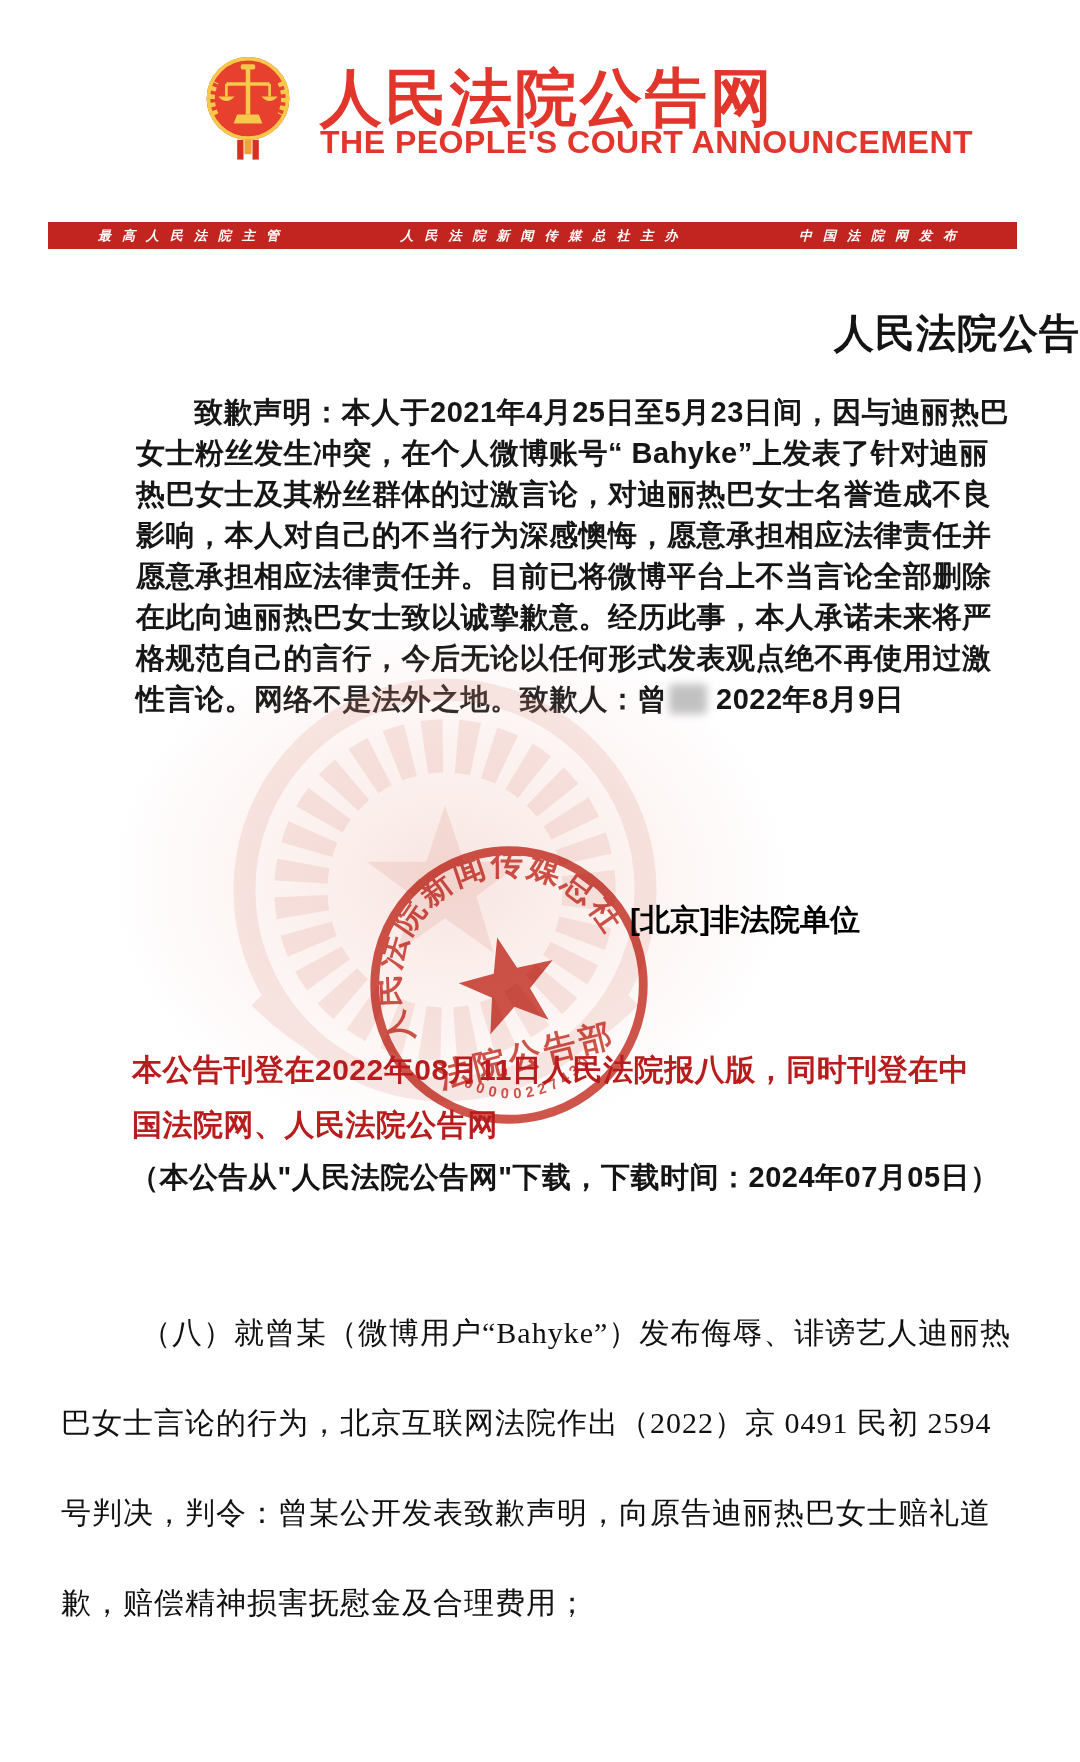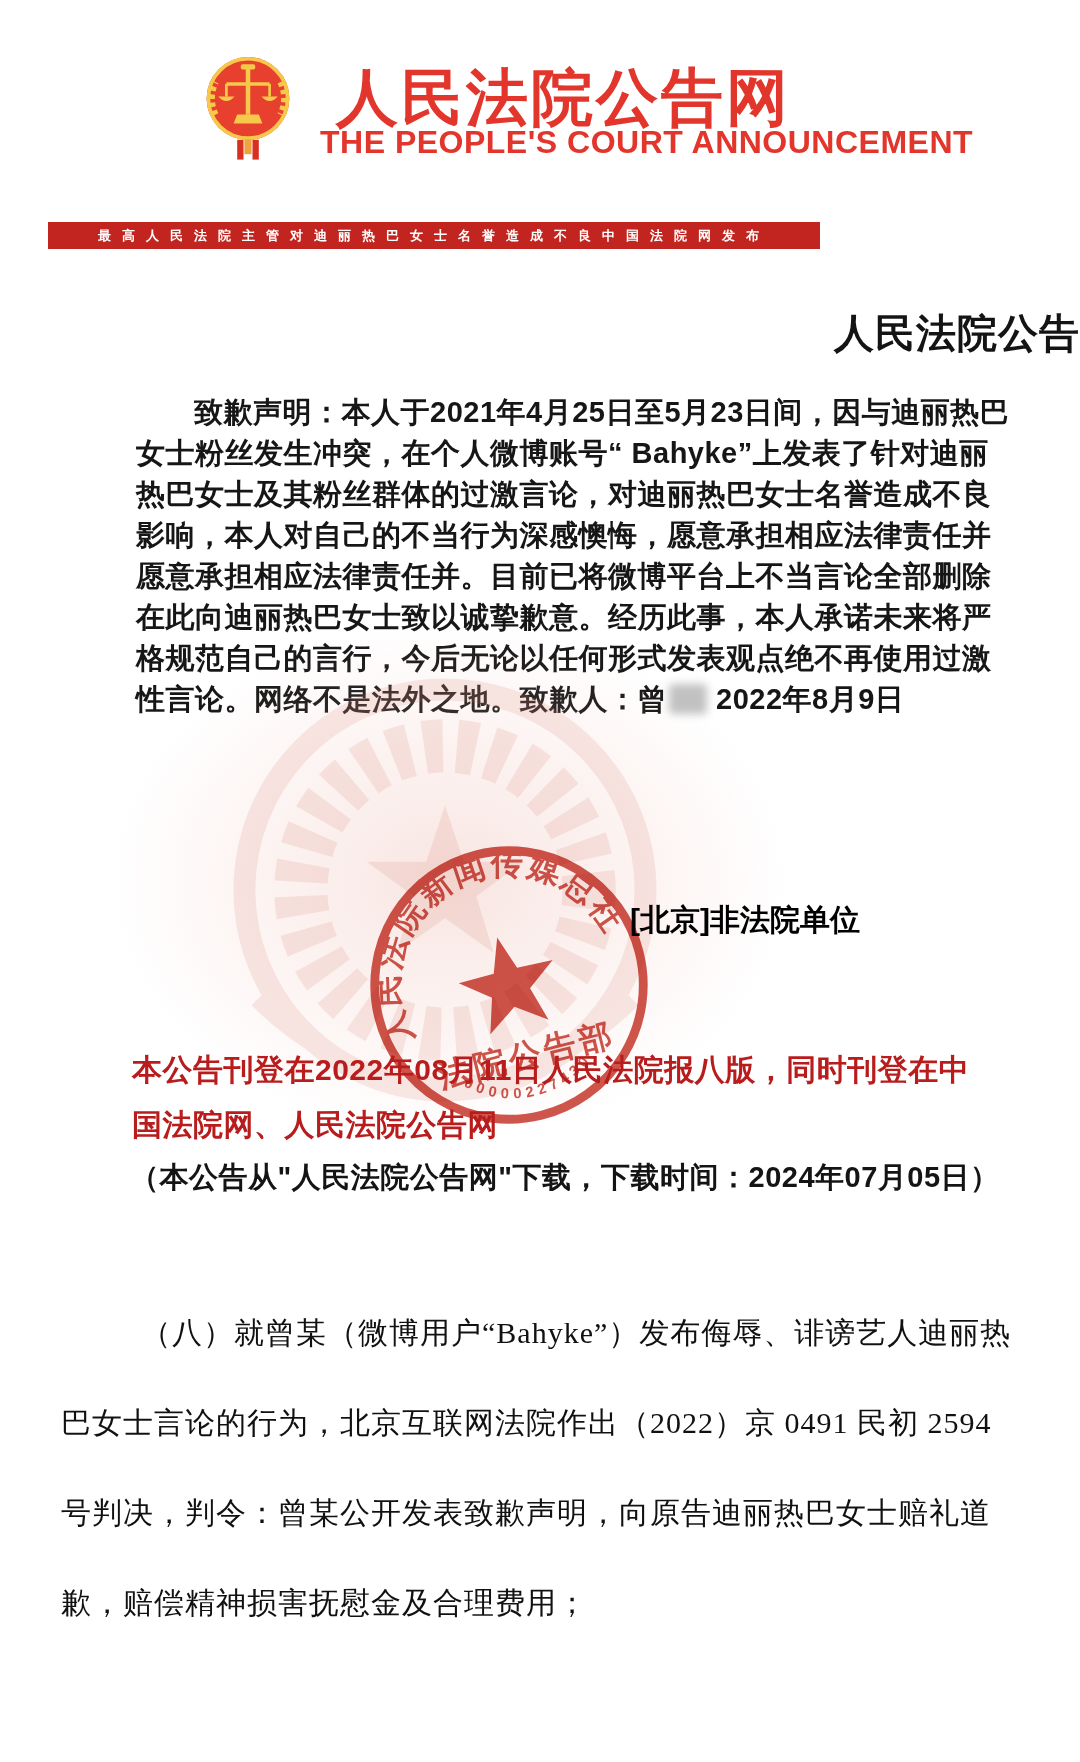--- a/index.html
+++ b/index.html
@@ -1,26 +1,26 @@
 <!DOCTYPE html>
 <html><head>
 <meta charset="utf-8">
 <style>
   html,body{margin:0;padding:0;background:#fff;}
   .page{position:relative;width:1080px;height:1762px;background:#ffffff;overflow:hidden;
         font-family:"Liberation Sans",sans-serif;color:#1a1a1a;}
   
   .emblem{position:absolute;left:203px;top:50px;width:90px;height:122px;}
-  .site-title{position:absolute;left:336px;top:56px;font-size:62px;font-weight:bold;
+  .site-title{position:absolute;left:320px;top:56px;font-size:62px;font-weight:bold;
               color:#e2352b;letter-spacing:3px;white-space:nowrap;}
   .site-subtitle{position:absolute;left:320px;top:124px;font-size:32px;font-weight:bold;
                  color:#e2352b;letter-spacing:.5px;white-space:nowrap;}
   
-  .banner{position:absolute;left:48px;top:222px;width:772px;height:27px;background:#c2251f;
-          display:flex;align-items:center;justify-content:space-between;padding:0 50px;box-sizing:border-box;}
+  .banner{position:absolute;left:48px;top:222px;width:969px;height:27px;background:#c2251f;
+          display:flex;align-items:center;justify-content:space-between;padding:0 50px;box-sizing:border-box;font-style:italic;}
   .banner span{color:#fff;font-size:13px;font-weight:bold;letter-spacing:11px;white-space:nowrap;}
   
   .ann-title{position:absolute;left:0;top:306px;width:1080px;text-align:right;
              font-size:40px;font-weight:bold;color:#141414;letter-spacing:1px;}
   
   .apology{position:absolute;left:88px;top:392px;width:860px;font-size:29px;font-weight:600;
            color:#161616;letter-spacing:.5px;}
   .apology .line{height:41px;line-height:41px;white-space:nowrap;margin-left:48px;}
   .apology .indent{text-indent:58px;}
   .redact{display:inline-block;width:38px;height:30px;background:#8f8f8f;opacity:.55;
@@ -66,21 +66,21 @@
     <rect x="38" y="98" width="7" height="22" fill="#d92f20"></rect>
     <rect x="55" y="98" width="7" height="22" fill="#d92f20"></rect>
     <rect x="46" y="98" width="8" height="16" fill="#f0a23c"></rect>
   </svg>
 
   <div class="site-title">人民法院公告网</div>
   <div class="site-subtitle">THE PEOPLE'S COURT ANNOUNCEMENT</div>
 
   <div class="banner">
     <span>最高人民法院主管</span>
-    <span>对迪丽热巴女士名誉造成不良</span>
+    <span>人民法院新闻传媒总社主办</span>
     <span>中国法院网发布</span>
   </div>
 
   <div class="ann-title">人民法院公告</div>
 
   <div class="apology">
     <div class="line indent">致歉声明：本人于2021年4月25日至5月23日间，因与迪丽热巴</div>
     <div class="line">女士粉丝发生冲突，在个人微博账号“ Bahyke”上发表了针对迪丽</div>
     <div class="line">热巴女士及其粉丝群体的过激言论，对迪丽热巴女士名誉造成不良</div>
     <div class="line">影响，本人对自己的不当行为深感懊悔，愿意承担相应法律责任并</div>

